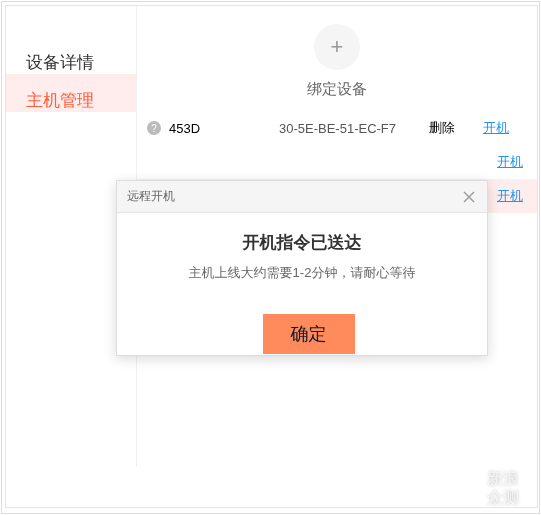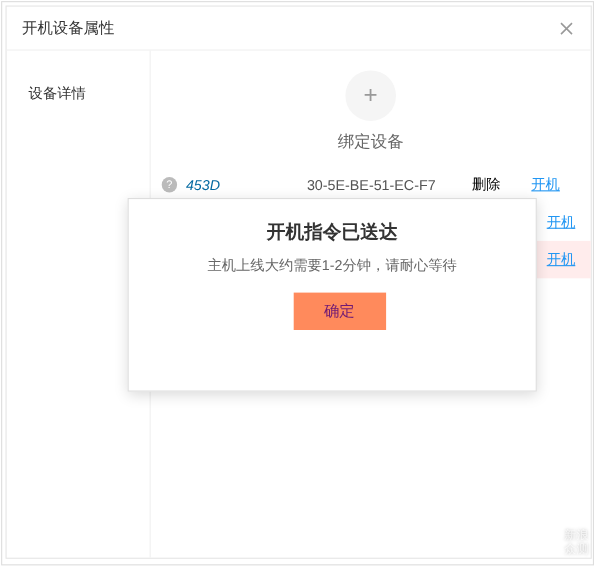--- a/index.html
+++ b/index.html
@@ -5,60 +5,55 @@
 * { box-sizing: border-box; margin: 0; padding: 0; font-family: "Microsoft YaHei", sans-serif; }
 body { background: #fff; width: 541px; height: 515px; position: relative; }
 .outer { border: 1px solid #ddd; width: 539px; height: 513px; position: absolute; top: 1px; left: 1px; }
 .main-window { position: absolute; top: 3px; left: 3px; width: 533px; height: 503px; border: 1px solid #e5e5e5; background: #fff; }
 .titlebar { height: 40px; display: flex; align-items: center; justify-content: space-between; padding: 0 14px; border-bottom: 1px solid #f0f0f0; }
 .titlebar-title { font-size: 14px; color: #333; }
 .close-x { width: 16px; height: 16px; color: #999; cursor: pointer; display: flex; align-items: center; justify-content: center; }
 .close-x svg { width: 12px; height: 12px; }
 .body { display: flex; height: calc(100% - 40px); }
 .sidebar { width: 130px; padding-top: 30px; }
-.sidebar-item { height: 38px; display: flex; align-items: flex-start; padding-left: 20px; font-size: 13px; color: #333; cursor: pointer; }
+.sidebar-item { height: 38px; display: flex; align-items: flex-end; padding-left: 20px; font-size: 17px; color: #333; cursor: pointer; }
 .sidebar-item.active { background: #ffecec; color: #ff5c38; }
 .content { flex: 1; border-left: 1px solid #f0f0f0; padding-top: 18px; position: relative; }
 .bind-area { display: flex; flex-direction: column; align-items: center; margin-bottom: 12px; }
 .plus-circle { width: 46px; height: 46px; border-radius: 50%; background: #f5f5f5; display: flex; align-items: center; justify-content: center; color: #999; font-size: 22px; cursor: pointer; margin-bottom: 10px; }
 .bind-label { font-size: 15px; color: #666; }
 .device-row { display: flex; align-items: center; height: 34px; font-size: 13px; padding-left: 10px; padding-right: 10px; }
 .device-row.highlight { background: #ffecec; }
 .info-icon { width: 14px; height: 14px; border-radius: 50%; background: #bbb; color: #fff; font-size: 10px; display: flex; align-items: center; justify-content: center; margin-right: 8px; flex-shrink: 0; }
-.dev-name { width: 110px; color: #0369a1; font-style: italic; }
+.dev-name { width: 110px; color: #000000; }
 .dev-mac { width: 150px; color: #555; }
 .dev-del { color: #000000; margin-right: 28px; cursor: pointer; }
 .dev-power { color: #2196f3; cursor: pointer; text-decoration: underline; }
 .row-right { display: flex; justify-content: flex-end; flex: 1; padding-right: 4px; }
 .modal { position: absolute; top: 178px; left: 114px; width: 372px; height: 176px; background: #fff; border: 1px solid #ddd; box-shadow: 0 3px 12px rgba(0,0,0,0.15); }
 .modal-titlebar { height: 32px; background: #f5f5f5; display: flex; align-items: center; justify-content: space-between; padding: 0 10px; border-bottom: 1px solid #e5e5e5; }
 .modal-title { font-size: 12px; color: #666; }
 .modal-body { padding: 18px 20px 14px; text-align: center; }
 .modal-heading { font-size: 17px; color: #333; margin-bottom: 10px; font-weight: bold; }
-.modal-sub { font-size: 13px; color: #666; margin-bottom: 16px; }
-.modal-btn { display: inline-block; background: #ff8a5c; color: #701a75; font-size: 14px; padding: 8px 28px; cursor: pointer; border: none; margin-left: 13px; }
-.watermark { position: absolute; right: 4px; bottom: 6px; color: rgba(255,255,255,0.7); font-size: 11px; pointer-events: none; text-shadow: 0 0 3px rgba(0,0,0,0.3); text-align: right; line-height: 1.2; }
+.modal-sub { font-size: 13px; color: #666; margin-bottom: 32px; }
+.modal-btn { display: inline-block; background: #ff8a5c; color: #0f172a; font-size: 18px; padding: 8px 28px; cursor: pointer; border: none; margin-left: 13px; }
+.watermark { position: absolute; right: 20px; bottom: 6px; color: rgba(255,255,255,0.7); font-size: 16px; pointer-events: none; text-shadow: 0 0 3px rgba(0,0,0,0.3); text-align: right; line-height: 1.2; }
 </style>
 </head>
 <body>
 
 <div class="outer">
 <div class="main-window">
-  <div class="titlebar">
-    <span class="titlebar-title">开机设备属性</span>
-    <span class="close-x">
-      <svg viewBox="0 0 12 12">
-            <path d="M1 1 L11 11 M11 1 L1 11" stroke="currentColor" stroke-width="1.4" fill="none"></path>
-          </svg>
-    </span>
-  </div>
   <div class="body">
     <div class="sidebar">
       <div class="sidebar-item">
         <span>设备详情</span>
+      </div>
+      <div class="sidebar-item active">
+        <span>主机管理</span>
       </div>
     </div>
     <div class="content">
       <div class="bind-area">
         <div class="plus-circle">
           <span>+</span>
         </div>
         <span class="bind-label">绑定设备</span>
       </div>
 
@@ -85,20 +80,28 @@
         <span class="dev-mac"></span>
         <div class="row-right">
           <span class="dev-power">开机</span>
         </div>
       </div>
     </div>
   </div>
 </div>
 
 <div class="modal">
+  <div class="modal-titlebar">
+    <span class="modal-title">远程开机</span>
+    <span class="close-x">
+      <svg viewBox="0 0 12 12">
+            <path d="M1 1 L11 11 M11 1 L1 11" stroke="currentColor" stroke-width="1.4" fill="none"></path>
+          </svg>
+    </span>
+  </div>
   <div class="modal-body">
     <div class="modal-heading">开机指令已送达</div>
     <div class="modal-sub">主机上线大约需要1-2分钟，请耐心等待</div>
     <button class="modal-btn">确定</button>
   </div>
 </div>
 
 <div class="watermark">
   <div>新浪</div>
   <div>众测</div>

